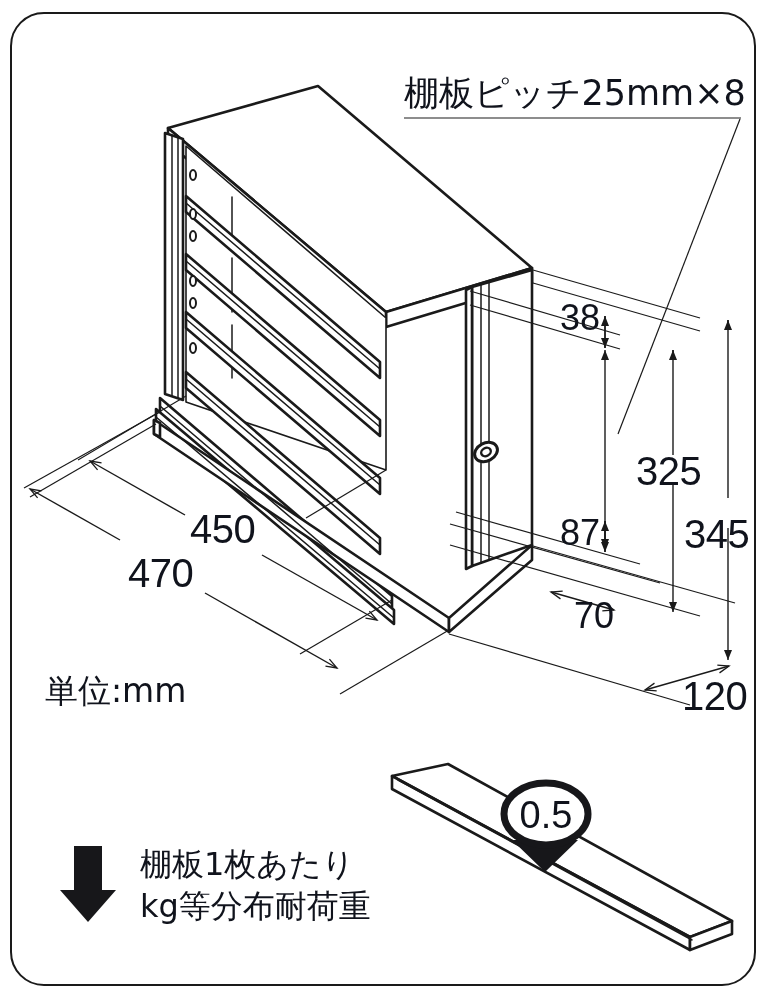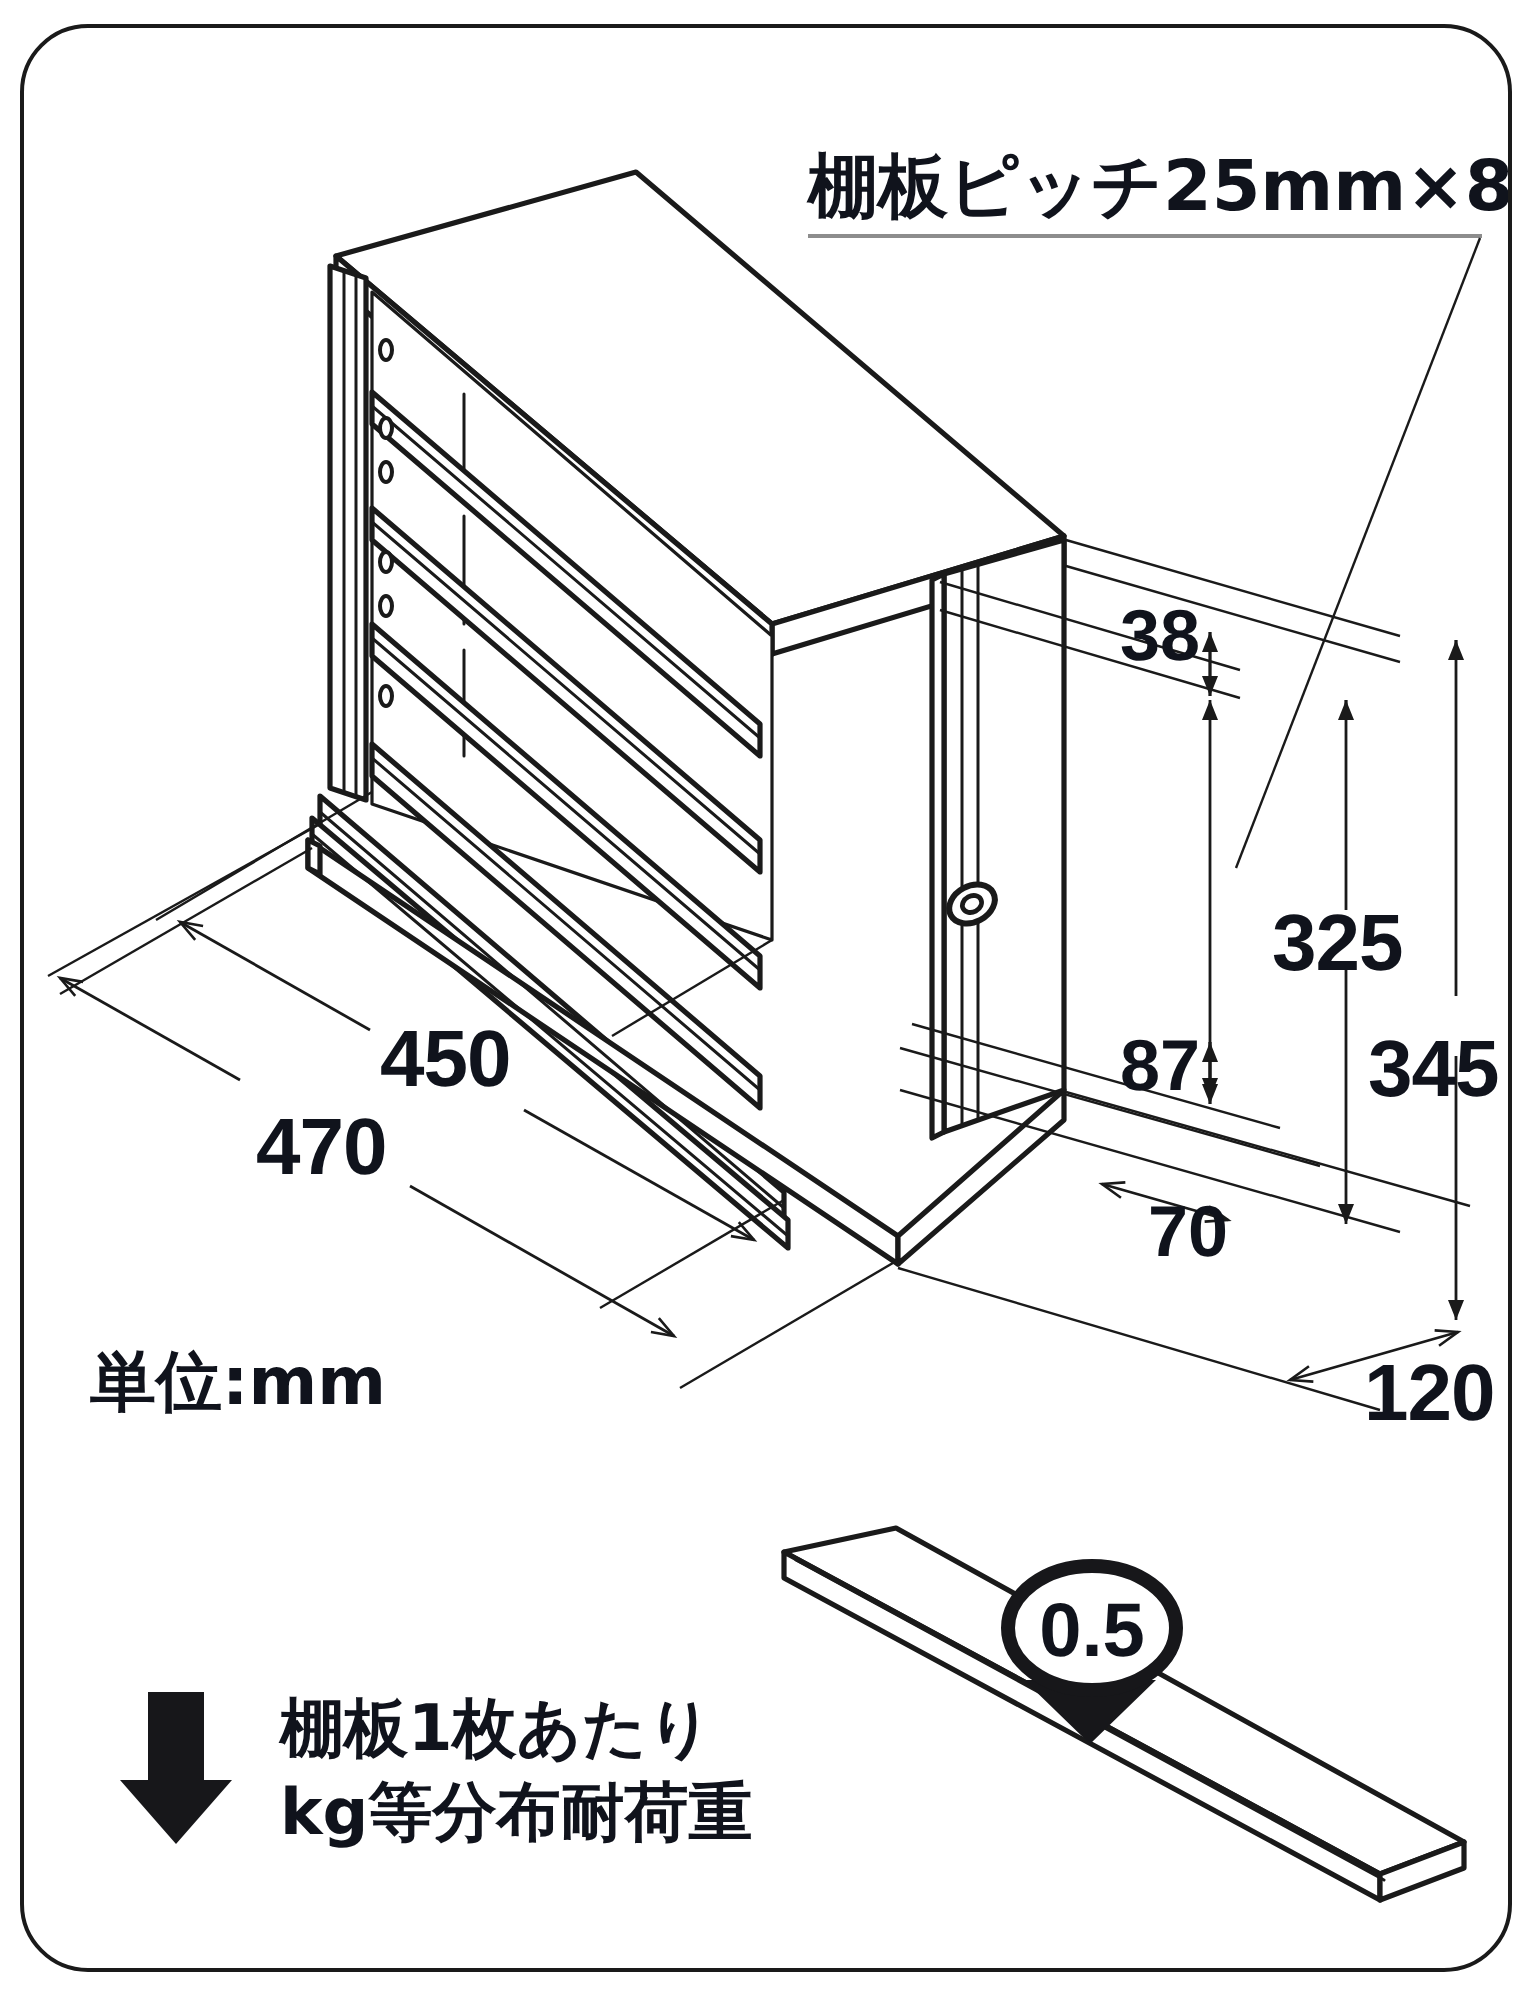--- a/index.html
+++ b/index.html
@@ -9,21 +9,20 @@
   }
   body {
     font-family: "Liberation Sans", "DejaVu Sans", sans-serif;
   }
   #page {
     position: relative;
     width: 769px;
     height: 1000px;
     background: #ffffff;
     overflow: hidden;
-    font-weight: bold;
   }
   #frame-border {
     position: absolute;
     left: 10px;
     top: 12px;
     width: 746px;
     height: 974px;
     border: 2px solid #1a1a1a;
     border-radius: 34px;
     box-sizing: border-box;

